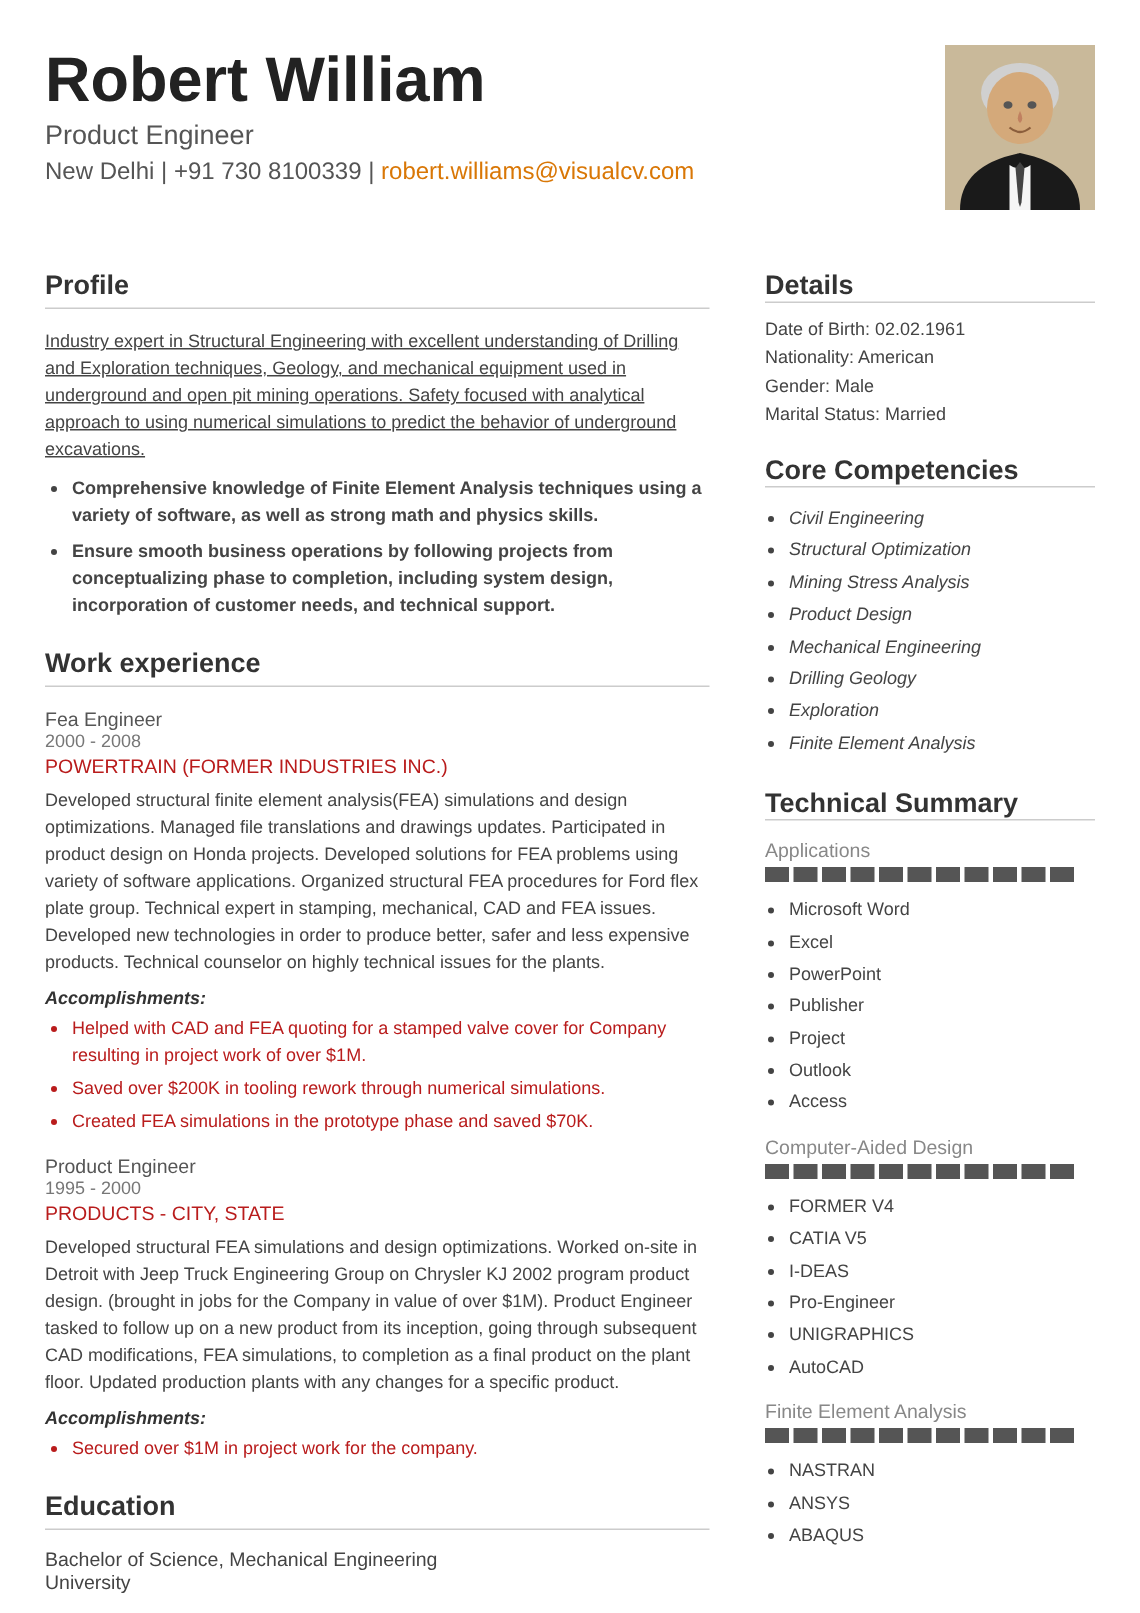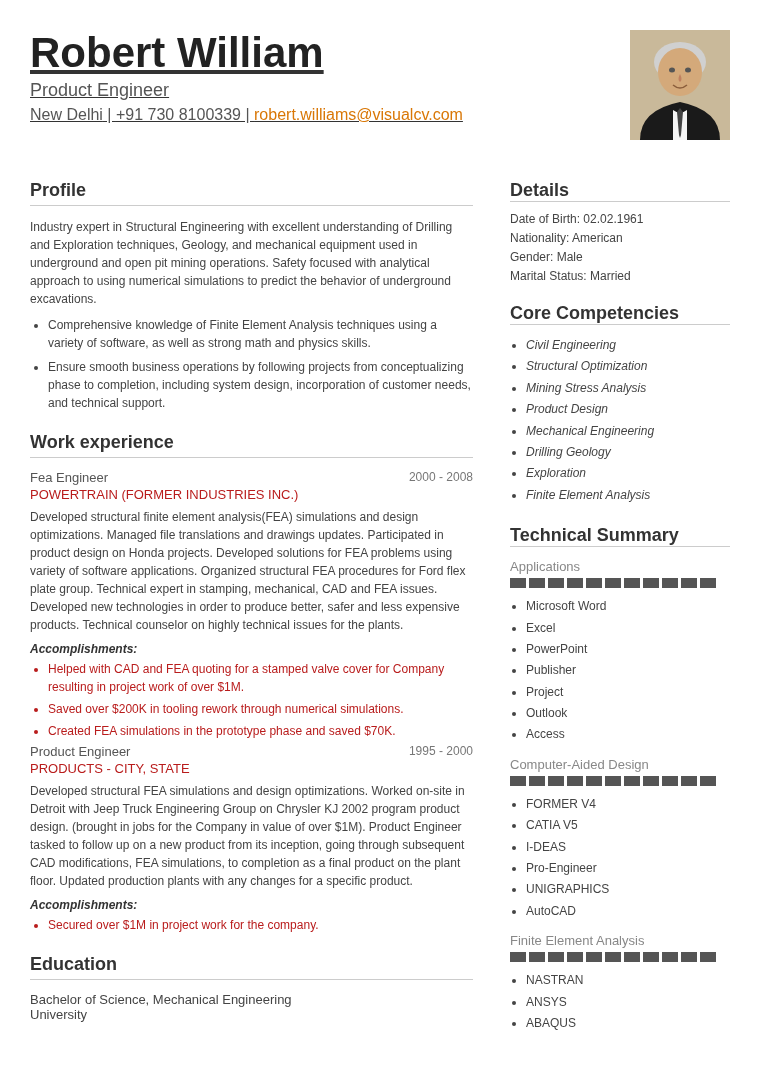--- a/index.html
+++ b/index.html
@@ -18,21 +18,20 @@
       padding: 0;
     }
 
     
     .header {
       display: flex;
       justify-content: space-between;
       align-items: flex-start;
       padding: 30px 30px 20px 30px;
       background: #fff;
-      text-decoration: underline;
     }
 
     .header-left {}
 
     .header h1 {
       font-size: 42px;
       font-weight: bold;
       color: #222;
       line-height: 1.1;
     }
@@ -104,39 +103,41 @@
       margin-bottom: 12px;
       margin-top: 20px;
     }
 
     
     .profile-text {
       font-size: 12px;
       color: #444;
       line-height: 1.5;
       margin-bottom: 8px;
+      text-decoration: underline;
     }
 
     .profile-bullets {
       padding-left: 18px;
       font-size: 12px;
       color: #444;
       line-height: 1.5;
     }
 
     .profile-bullets li {
       margin-bottom: 6px;
+      font-weight: bold;
     }
 
     
     .job-header {
       display: flex;
-      justify-content: space-between;
       margin-bottom: 2px;
-      margin-top: 2px;
+      margin-top: 14px;
+      flex-direction: column;
     }
 
     .job-title {
       font-size: 13px;
       color: #555;
     }
 
     .job-dates {
       font-size: 12px;
       color: #777;

